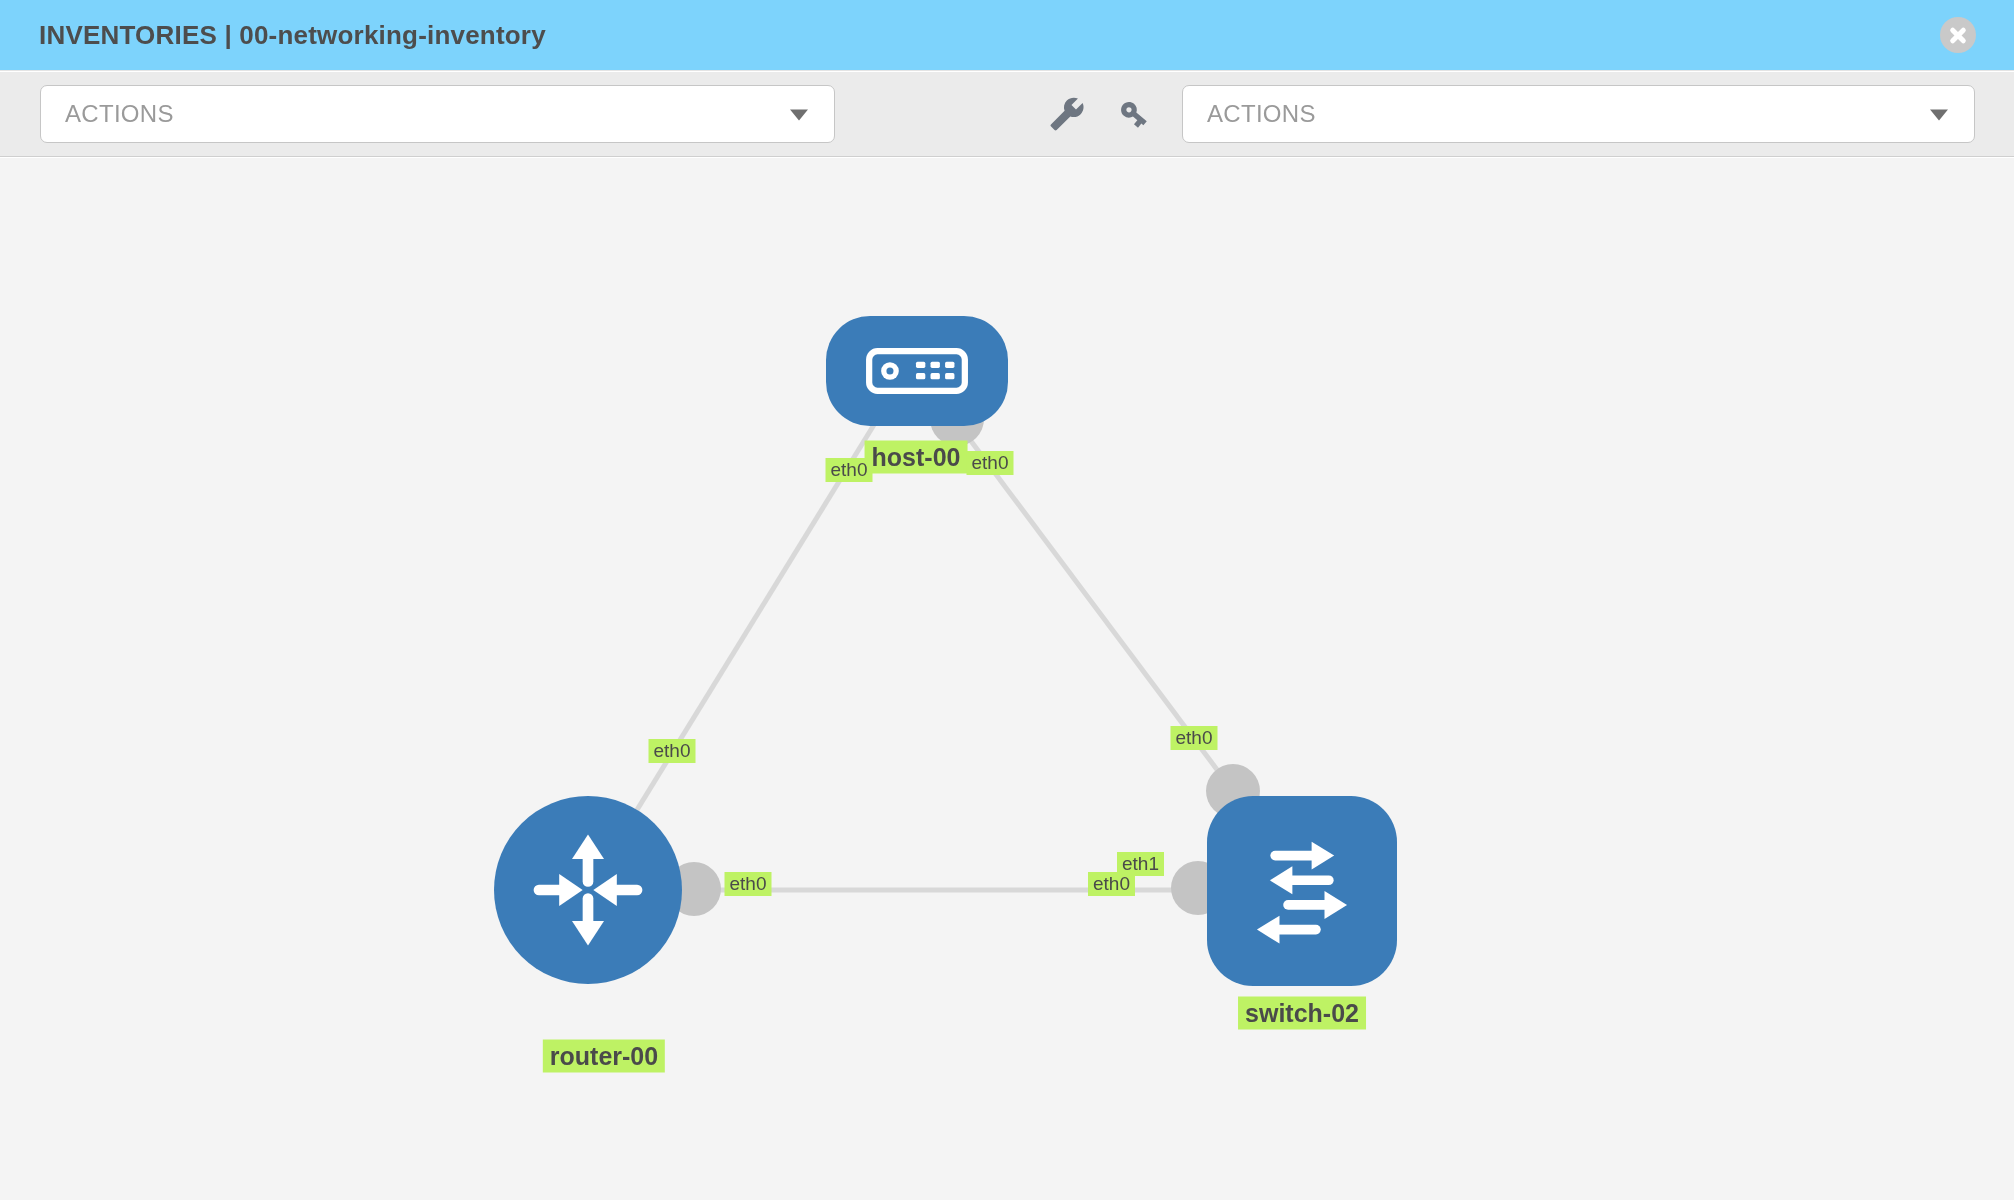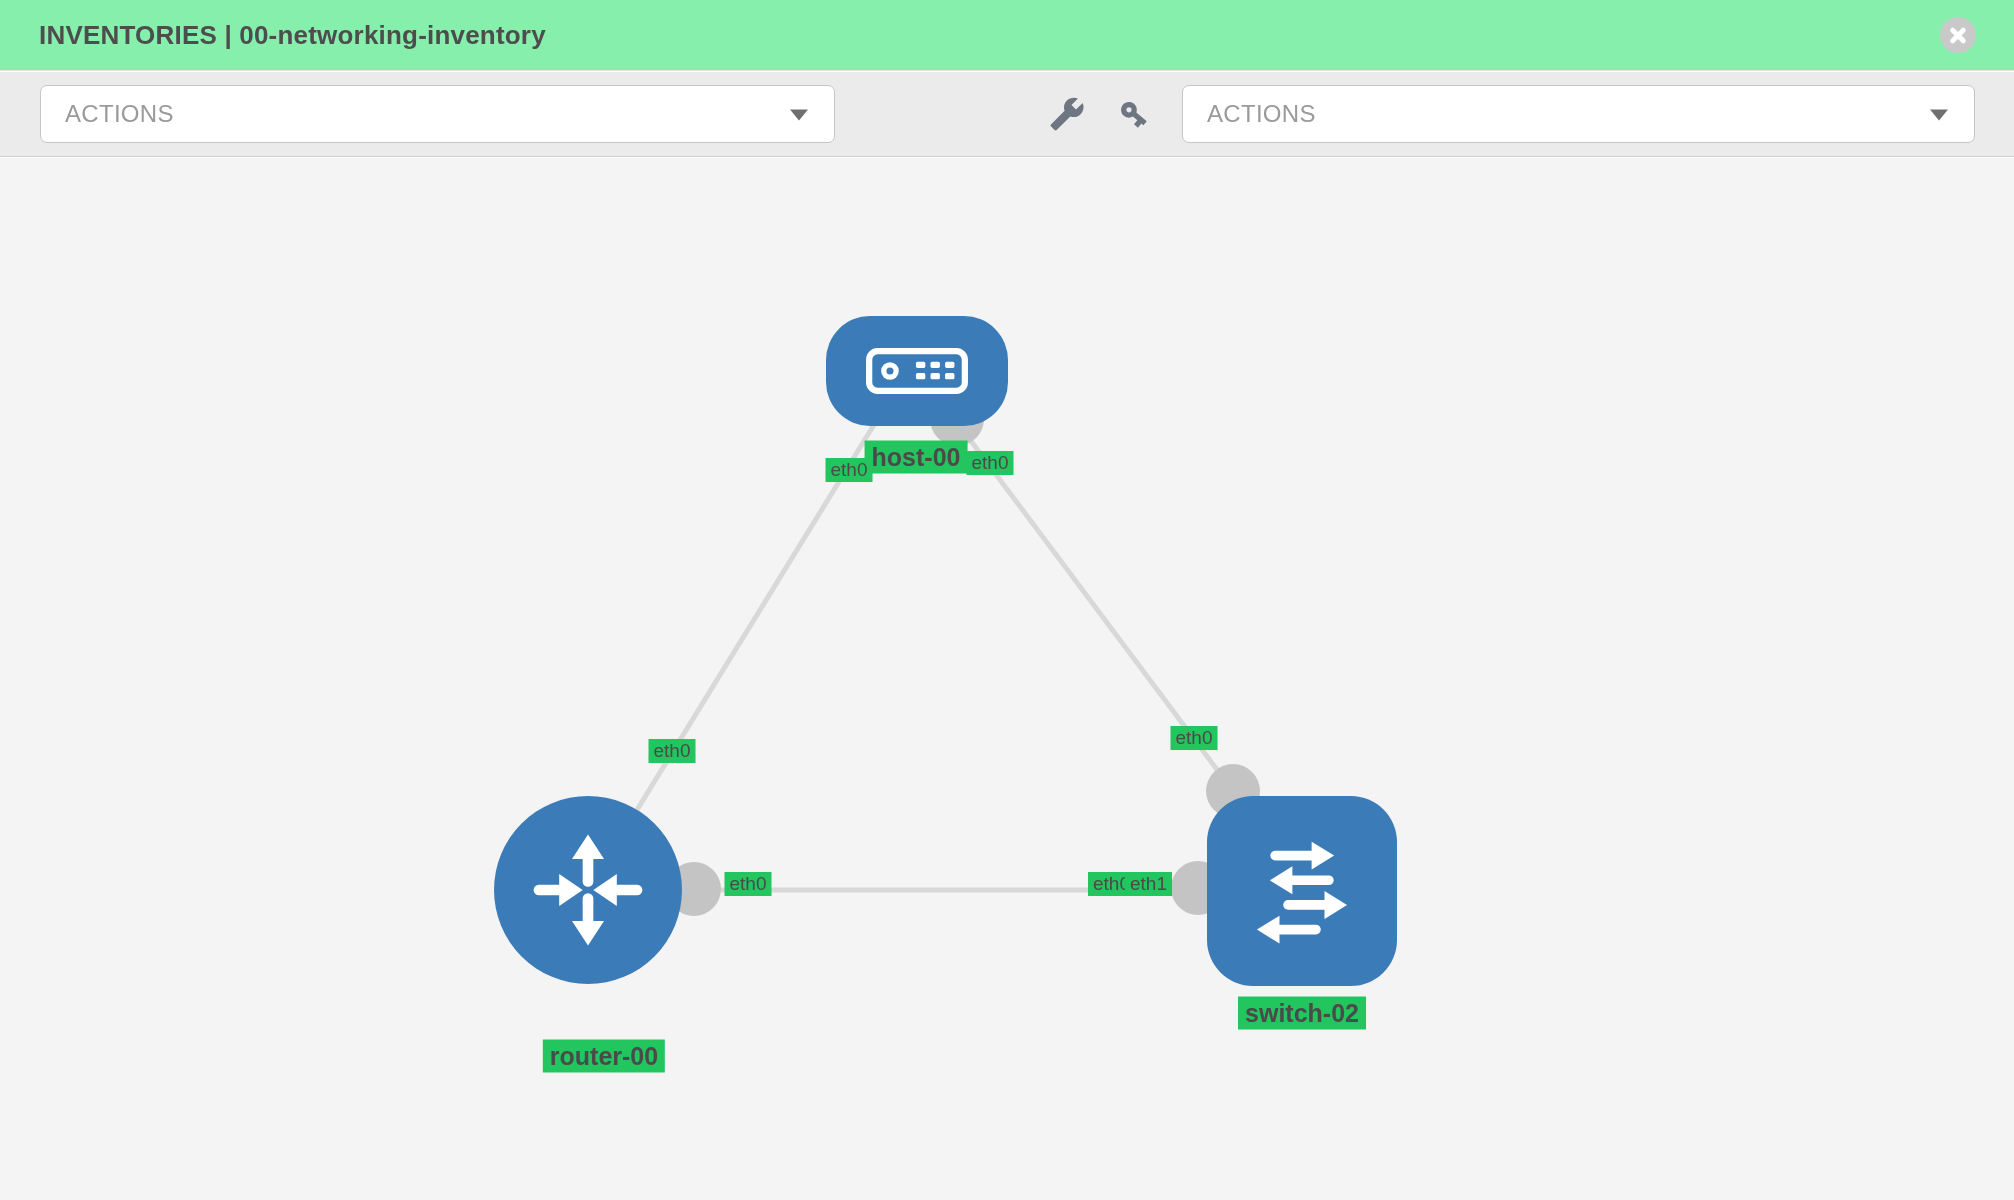--- a/index.html
+++ b/index.html
@@ -4,21 +4,21 @@
 <style>
   :root { --blue:#3b7cb8; --link:#d8d8d8; --port:#c4c4c4; }
   * { box-sizing: border-box; }
   html,body { margin:0; padding:0; }
   body {
     width:2014px; height:1200px; position:relative; overflow:hidden;
     background:#ffffff; font-family:"Liberation Sans", sans-serif;
   }
 
   
-  .header { position:absolute; top:0; left:0; right:0; height:71px; background:#86efac; border-bottom:1px solid #e4e4e4; }
+  .header { position:absolute; top:0; left:0; right:0; height:71px; background:#7dd3fc; border-bottom:1px solid #e4e4e4; }
   .header-title { position:absolute; left:39px; top:50%; transform:translateY(-50%);
     font-size:26px; font-weight:700; color:#4d4d4d; letter-spacing:.2px; }
   .close-btn { position:absolute; right:38px; top:17px; width:36px; height:36px; border-radius:50%;
     background:#c9c9c9; cursor:pointer; }
   .close-btn::before, .close-btn::after { content:""; position:absolute; left:8px; top:15.5px;
     width:20px; height:5px; background:#fff; border-radius:2.5px; }
   .close-btn::before { transform:rotate(45deg); }
   .close-btn::after  { transform:rotate(-45deg); }
 
   
@@ -49,34 +49,34 @@
   .port-router-right { left:667px;  top:704px; }
   .port-switch-topleft { left:1206px; top:606px; }
   .port-switch-left  { left:1171px; top:703px; }
 
   .node { position:absolute; background:var(--blue); display:flex; align-items:center; justify-content:center; cursor:pointer; }
   .node-host   { left:826px; top:158px; width:182px; height:110px; border-radius:44px; }
   .node-router { left:494px; top:638px; width:188px; height:188px; border-radius:50%; }
   .node-switch { left:1207px; top:638px; width:190px; height:190px; border-radius:46px; }
   .host-dot { fill:var(--blue); }
 
-  .node-label, .if-label { position:absolute; background:#22c55e; color:#4a4a4a; white-space:nowrap; }
+  .node-label, .if-label { position:absolute; background:#bef264; color:#4a4a4a; white-space:nowrap; }
   .node-label { font-size:25px; padding:2px 7px; transform:translate(-50%,-50%);font-weight:bold; }
   .if-label   { font-size:19px; padding:1px 5px; transform:translate(-50%,-50%); }
   .if-label.edge-anchored { transform:translate(0,-50%); }
 
   .lbl-host   { left:916px;  top:299px; }
   .lbl-router { left:588px;  top:898px;margin-left:16px; }
   .lbl-switch { left:1302px; top:855px; }
   .if-host-left   { left:849px;  top:312px; }
   .if-host-right  { left:990px;  top:305px; }
   .if-router-top  { left:672px;  top:593px; }
   .if-mid-left    { left:748px;  top:726px; }
   .if-mid-back    { left:1088px; top:726px; }
-  .if-mid-front   { left:1117px; top:726px;margin-left:8px; }
+  .if-mid-front   { left:1117px; top:706px; }
   .if-switch-top  { left:1194px; top:580px; }
 </style>
 </head>
 <body>
 
 <div class="header">
   <div class="header-title">INVENTORIES | 00-networking-inventory</div>
   <div class="close-btn"></div>
 </div>
 

